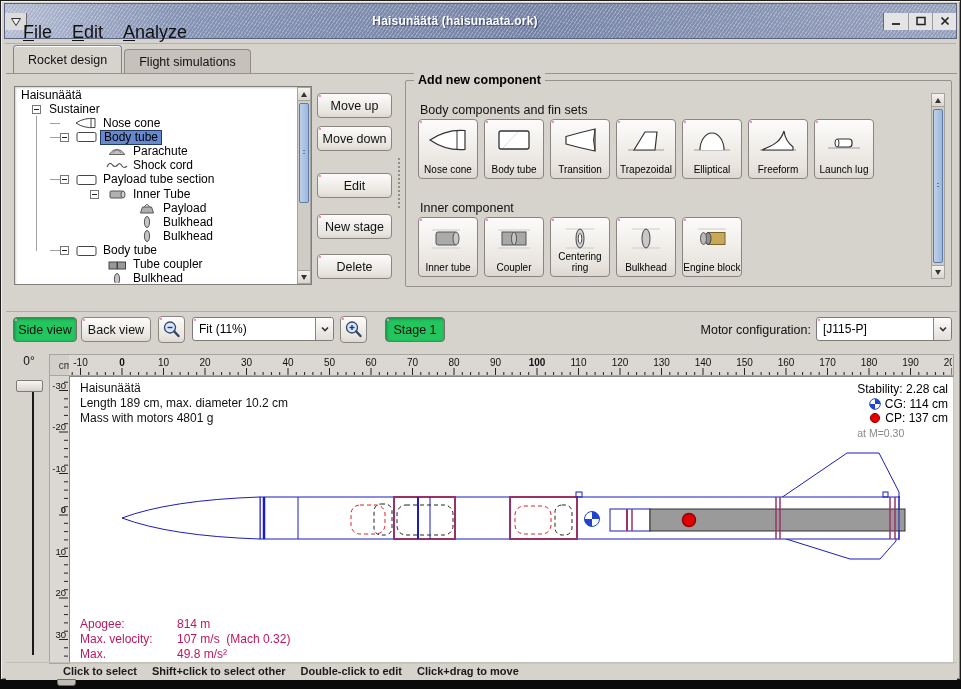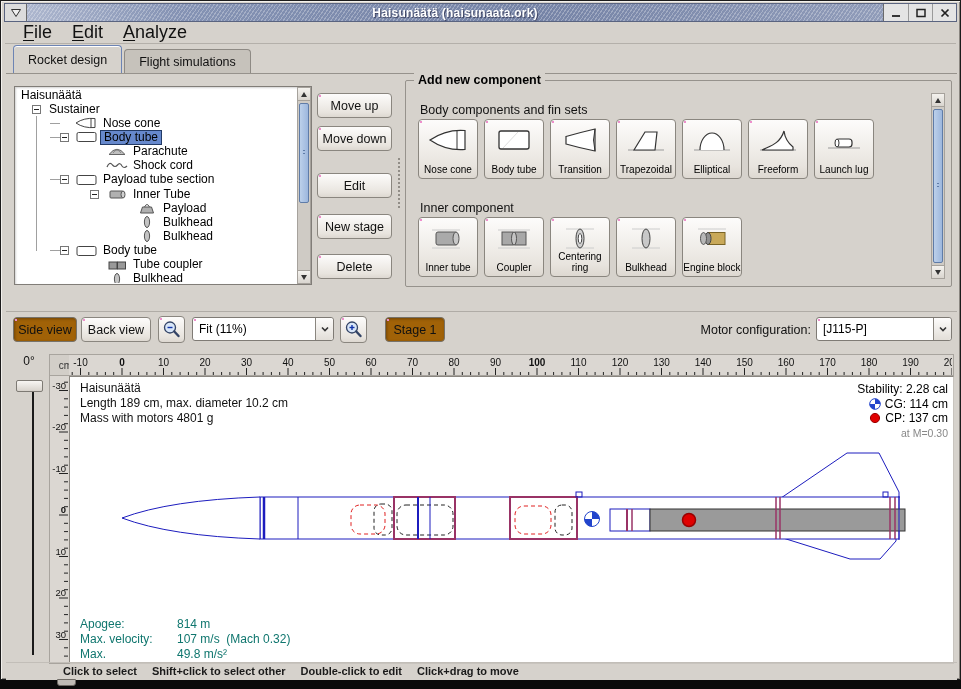--- a/index.html
+++ b/index.html
@@ -2,21 +2,21 @@
 <html><head>
 <meta charset="utf-8">
 <style>
   * { margin:0; padding:0; box-sizing:border-box; }
   html,body { width:961px; height:689px; background:#000; overflow:hidden;
     font-family:"Liberation Sans","DejaVu Sans",sans-serif; }
   .win { position:absolute; left:0; top:0; width:961px; height:680px;
     background:#d6d2cc; border:1px solid #1c1c1c;
     box-shadow: inset 1px 1px 0 #f2f0ec, inset -1px -1px 0 #8a8680; }
   
-  .titlebar { position:absolute; left:3px; top:2px; right:3px; height:19px;
+  .titlebar { position:absolute; left:3px; top:2px; right:3px; height:36px;
     background:
       repeating-linear-gradient(125deg, rgba(255,255,255,.28) 0 1px, rgba(255,255,255,0) 1px 3px),
       linear-gradient(90deg,#b3bcd2 0%, #8593b4 18%, #7583a6 55%, #96a1bd 100%);
     border:1px solid #5a6480; display:flex; align-items:center; }
   .tb-menu-btn { width:22px; height:17px; background:#dcdcdc; border-right:1px solid #6a6a6a;
     display:flex; align-items:center; justify-content:center; }
   .tb-title { flex:1; text-align:center; font-size:12px; font-weight:bold; color:#fff;
     text-shadow:1px 1px 1px rgba(10,10,40,.6); letter-spacing:.2px; }
   .tb-controls { display:flex; height:17px; background:#e4e4e4; border-left:1px solid #6a6a6a; }
   .tb-btn { width:24px; height:17px; display:flex; align-items:center; justify-content:center;
@@ -59,21 +59,21 @@
     border:1px solid #5f7ca8; border-radius:2px; }
   .grip { position:absolute; left:3px; right:3px; top:50%; height:5px; margin-top:-3px;
     background:repeating-linear-gradient(180deg,#5f7ca8 0 1px, transparent 1px 3px); }
   .tri-up { width:0; height:0; border-left:3.5px solid transparent; border-right:3.5px solid transparent; border-bottom:5px solid #333; }
   .tri-dn { width:0; height:0; border-left:3.5px solid transparent; border-right:3.5px solid transparent; border-top:5px solid #333; }
   
   .btn { position:relative; background:linear-gradient(180deg,#fdfcfb,#e8e4de 80%,#ddd8d1);
     border:1px solid #8a867f; border-radius:4px; font-size:12.5px; color:#111;
     display:flex; align-items:center; justify-content:center; }
   .btn::after { content:""; position:absolute; left:1px; top:1px; width:2px; height:2px; background:#ee8ecc; }
-  .btn.pressed { background:#a16207; box-shadow:inset 1px 1px 3px rgba(0,0,0,.3); border-color:#76726b; }
+  .btn.pressed { background:#22c55e; box-shadow:inset 1px 1px 3px rgba(0,0,0,.3); border-color:#76726b; }
   .act-btn { position:absolute; left:311px; width:75px; height:25px; }
   .splitter-dots { position:absolute; left:391px; top:83px; width:5px; height:52px;
     background-image:radial-gradient(#918d87 25%, transparent 26%); background-size:4px 4px; }
   
   .add-panel { position:absolute; left:399px; top:6px; width:547px; height:207px;
     border:1px solid #96928c; border-radius:2px; }
   .add-title { position:absolute; left:8px; top:-8px; background:#d6d2cc; padding:0 4px;
     font-size:12.5px; font-weight:bold; color:#000; }
   .group-label { position:absolute; left:14px; font-size:12.5px; color:#111; }
   .comp-row { position:absolute; left:12px; display:flex; gap:6px; }
@@ -104,22 +104,22 @@
     border:1px solid #a8a49e; border-left:none; overflow:hidden; }
   .v-ruler { position:absolute; left:43px; top:26px; width:44px; height:288px; background:#dbd7d2;
     border:1px solid #a8a49e; border-top:none; overflow:hidden; }
   .canvas { position:absolute; left:63px; top:26px; width:885px; height:288px; background:#fff;
     border:1px solid #8a8680; border-right-color:#c8c4be; border-bottom-color:#c8c4be; overflow:hidden; }
   .rocket-svg { position:absolute; left:0; top:0; }
   .info-block { position:absolute; left:10px; top:4px; font-size:12px; color:#111; line-height:15px; }
   .stab-block { position:absolute; right:5px; top:5px; }
   .stab-row { display:flex; align-items:center; justify-content:flex-end; gap:4px; font-size:12px;
     color:#000; line-height:14.5px; }
-  .stab-note { text-align:right; font-size:10.5px; color:#888; line-height:14px; }
-  .flight-stats { position:absolute; left:10px; top:240px; font-size:12px; color:#0f766e; line-height:15px; }
+  .stab-note { text-align:left; font-size:10.5px; color:#888; line-height:14px; }
+  .flight-stats { position:absolute; left:10px; top:240px; font-size:12px; color:#be185d; line-height:15px; }
   .fs-row { display:flex; } .fs-label { width:97px; } .fs-val { white-space:pre; }
   
   .statusbar { position:absolute; left:0; bottom:2px; right:0; height:16px; display:flex; gap:15px;
     padding-left:57px; align-items:center; border-top:1px solid #c2beb8; }
   .hint { font-size:11px; font-weight:bold; color:#1a1a1a; }
   
   .taskbar-strip { position:absolute; left:0; top:680px; width:961px; height:9px; background:#0a0a0a; }
   .taskbar-notch { position:absolute; left:57px; top:679px; width:19px; height:7px; background:#bfbbb5;
     border:1px solid #6e6a64; border-radius:0 0 3px 3px; }
   u { text-underline-offset:2px; }

